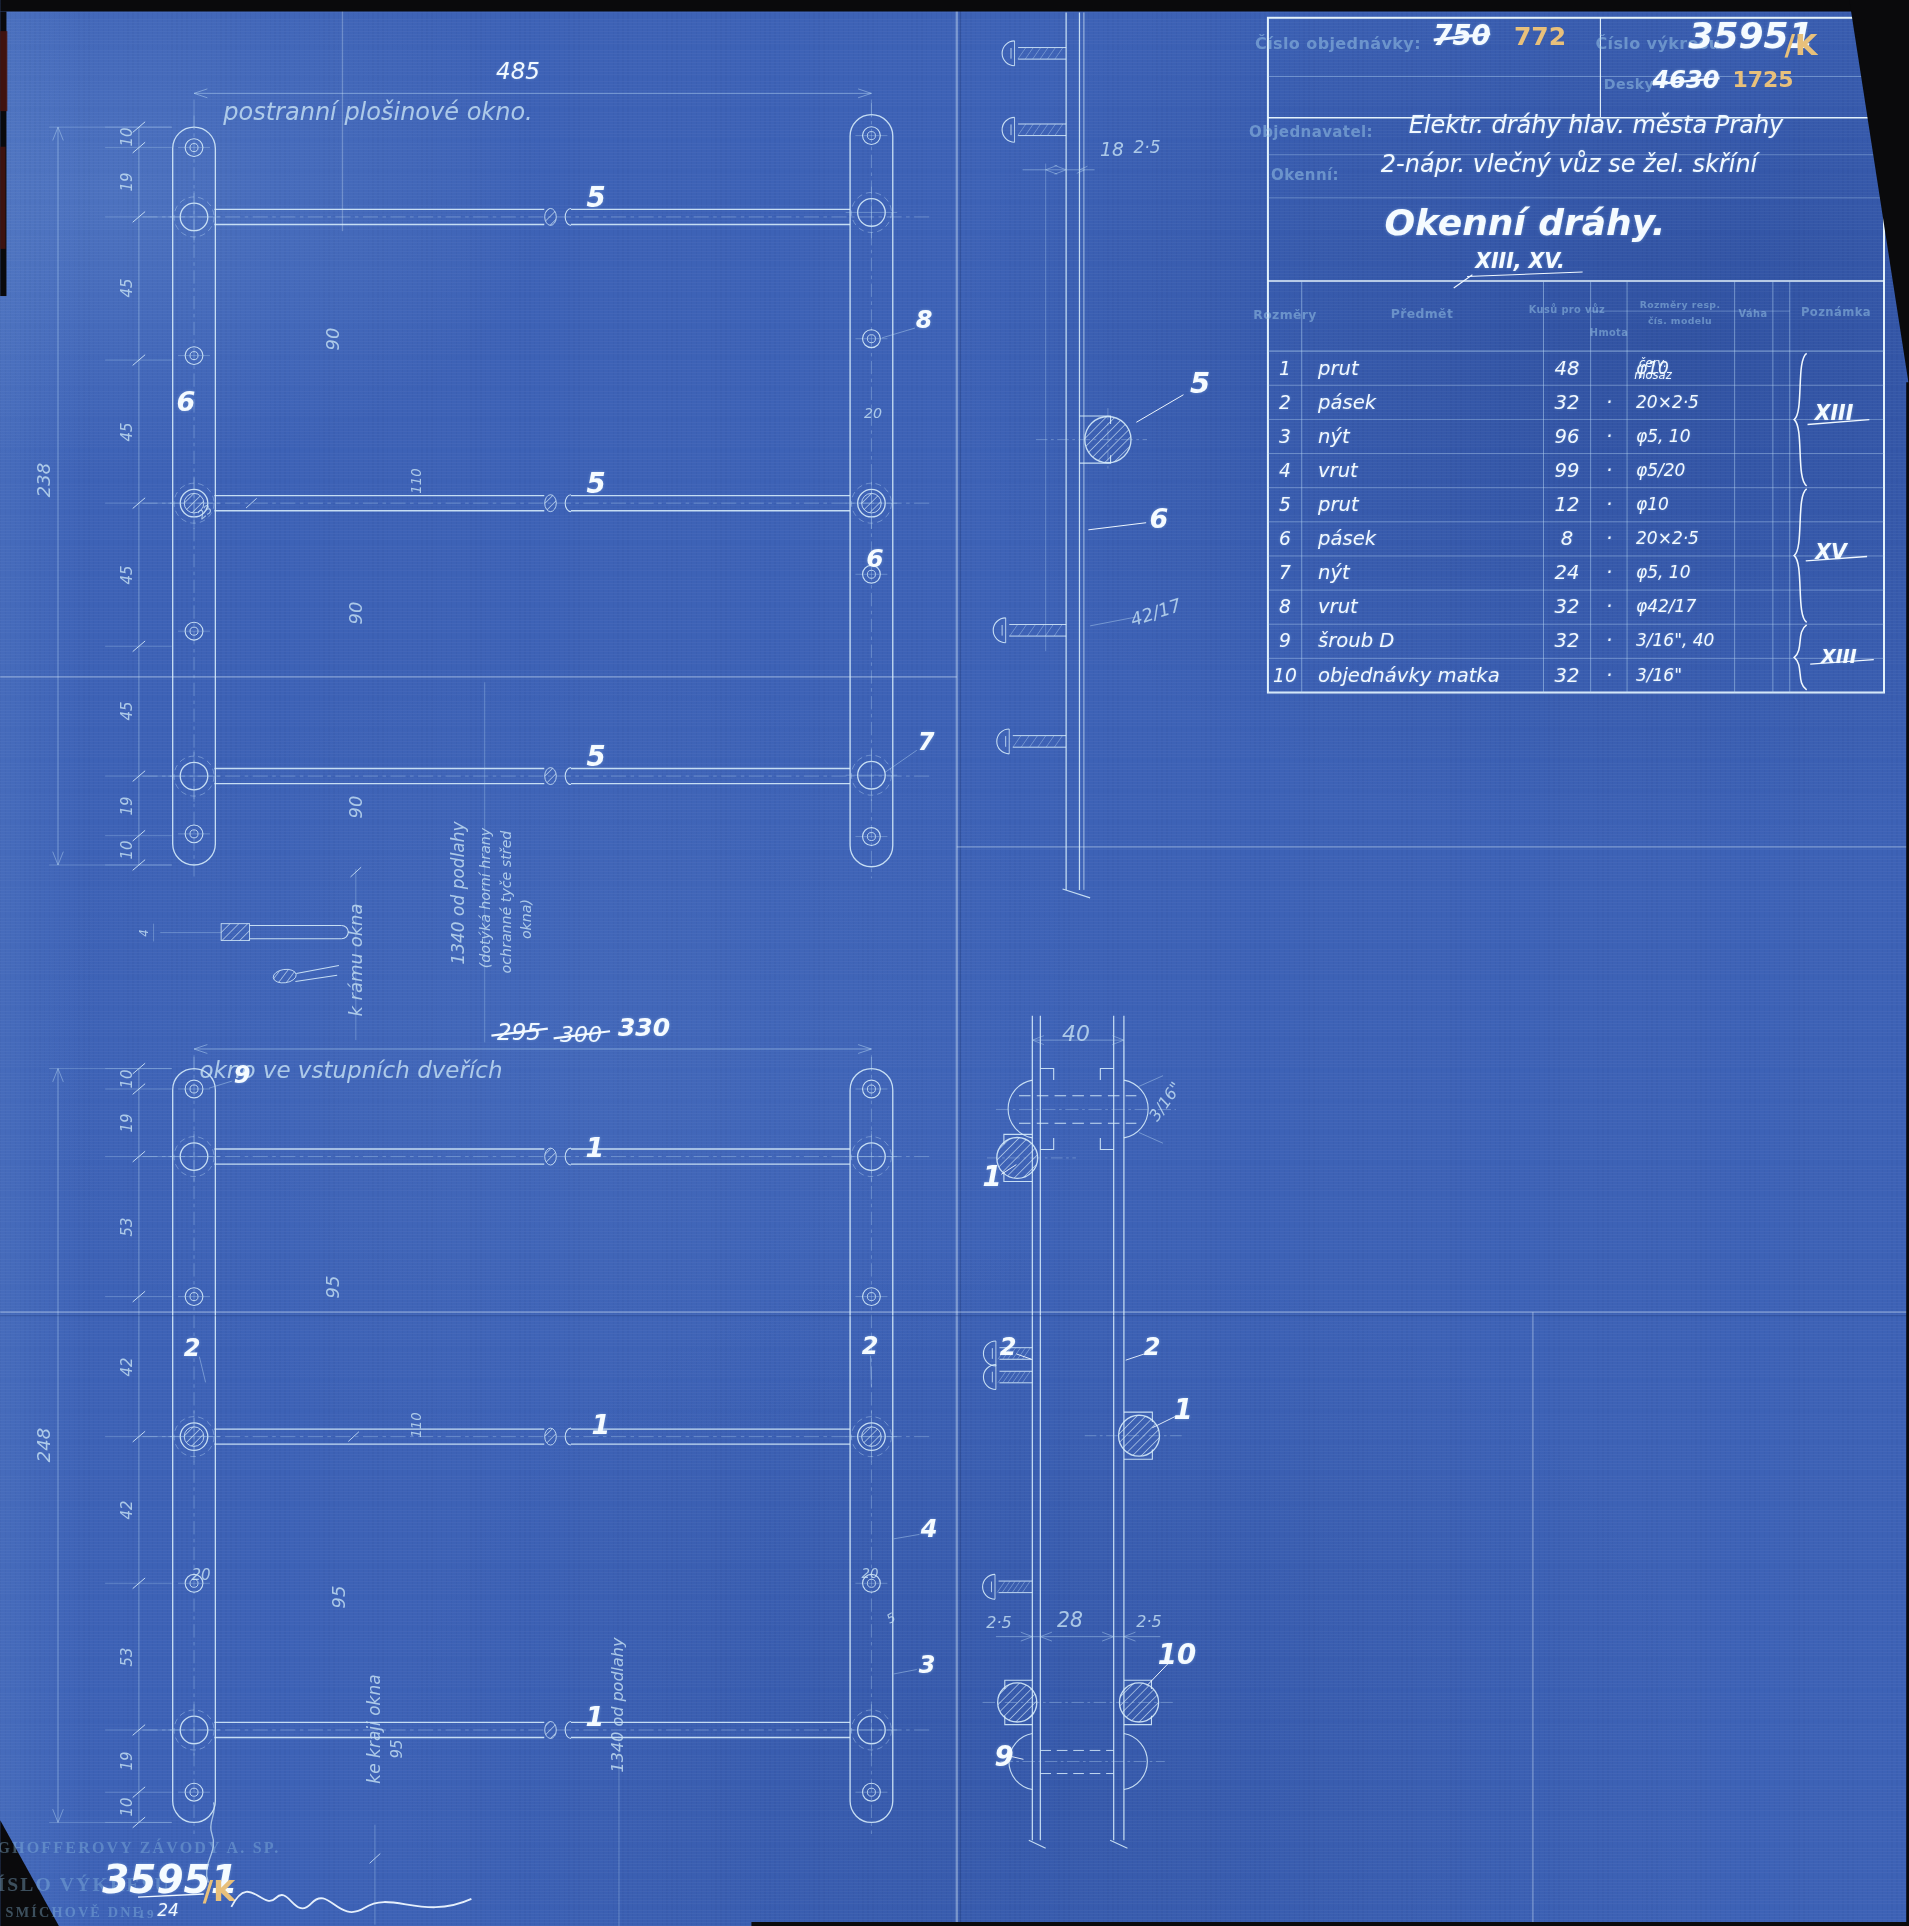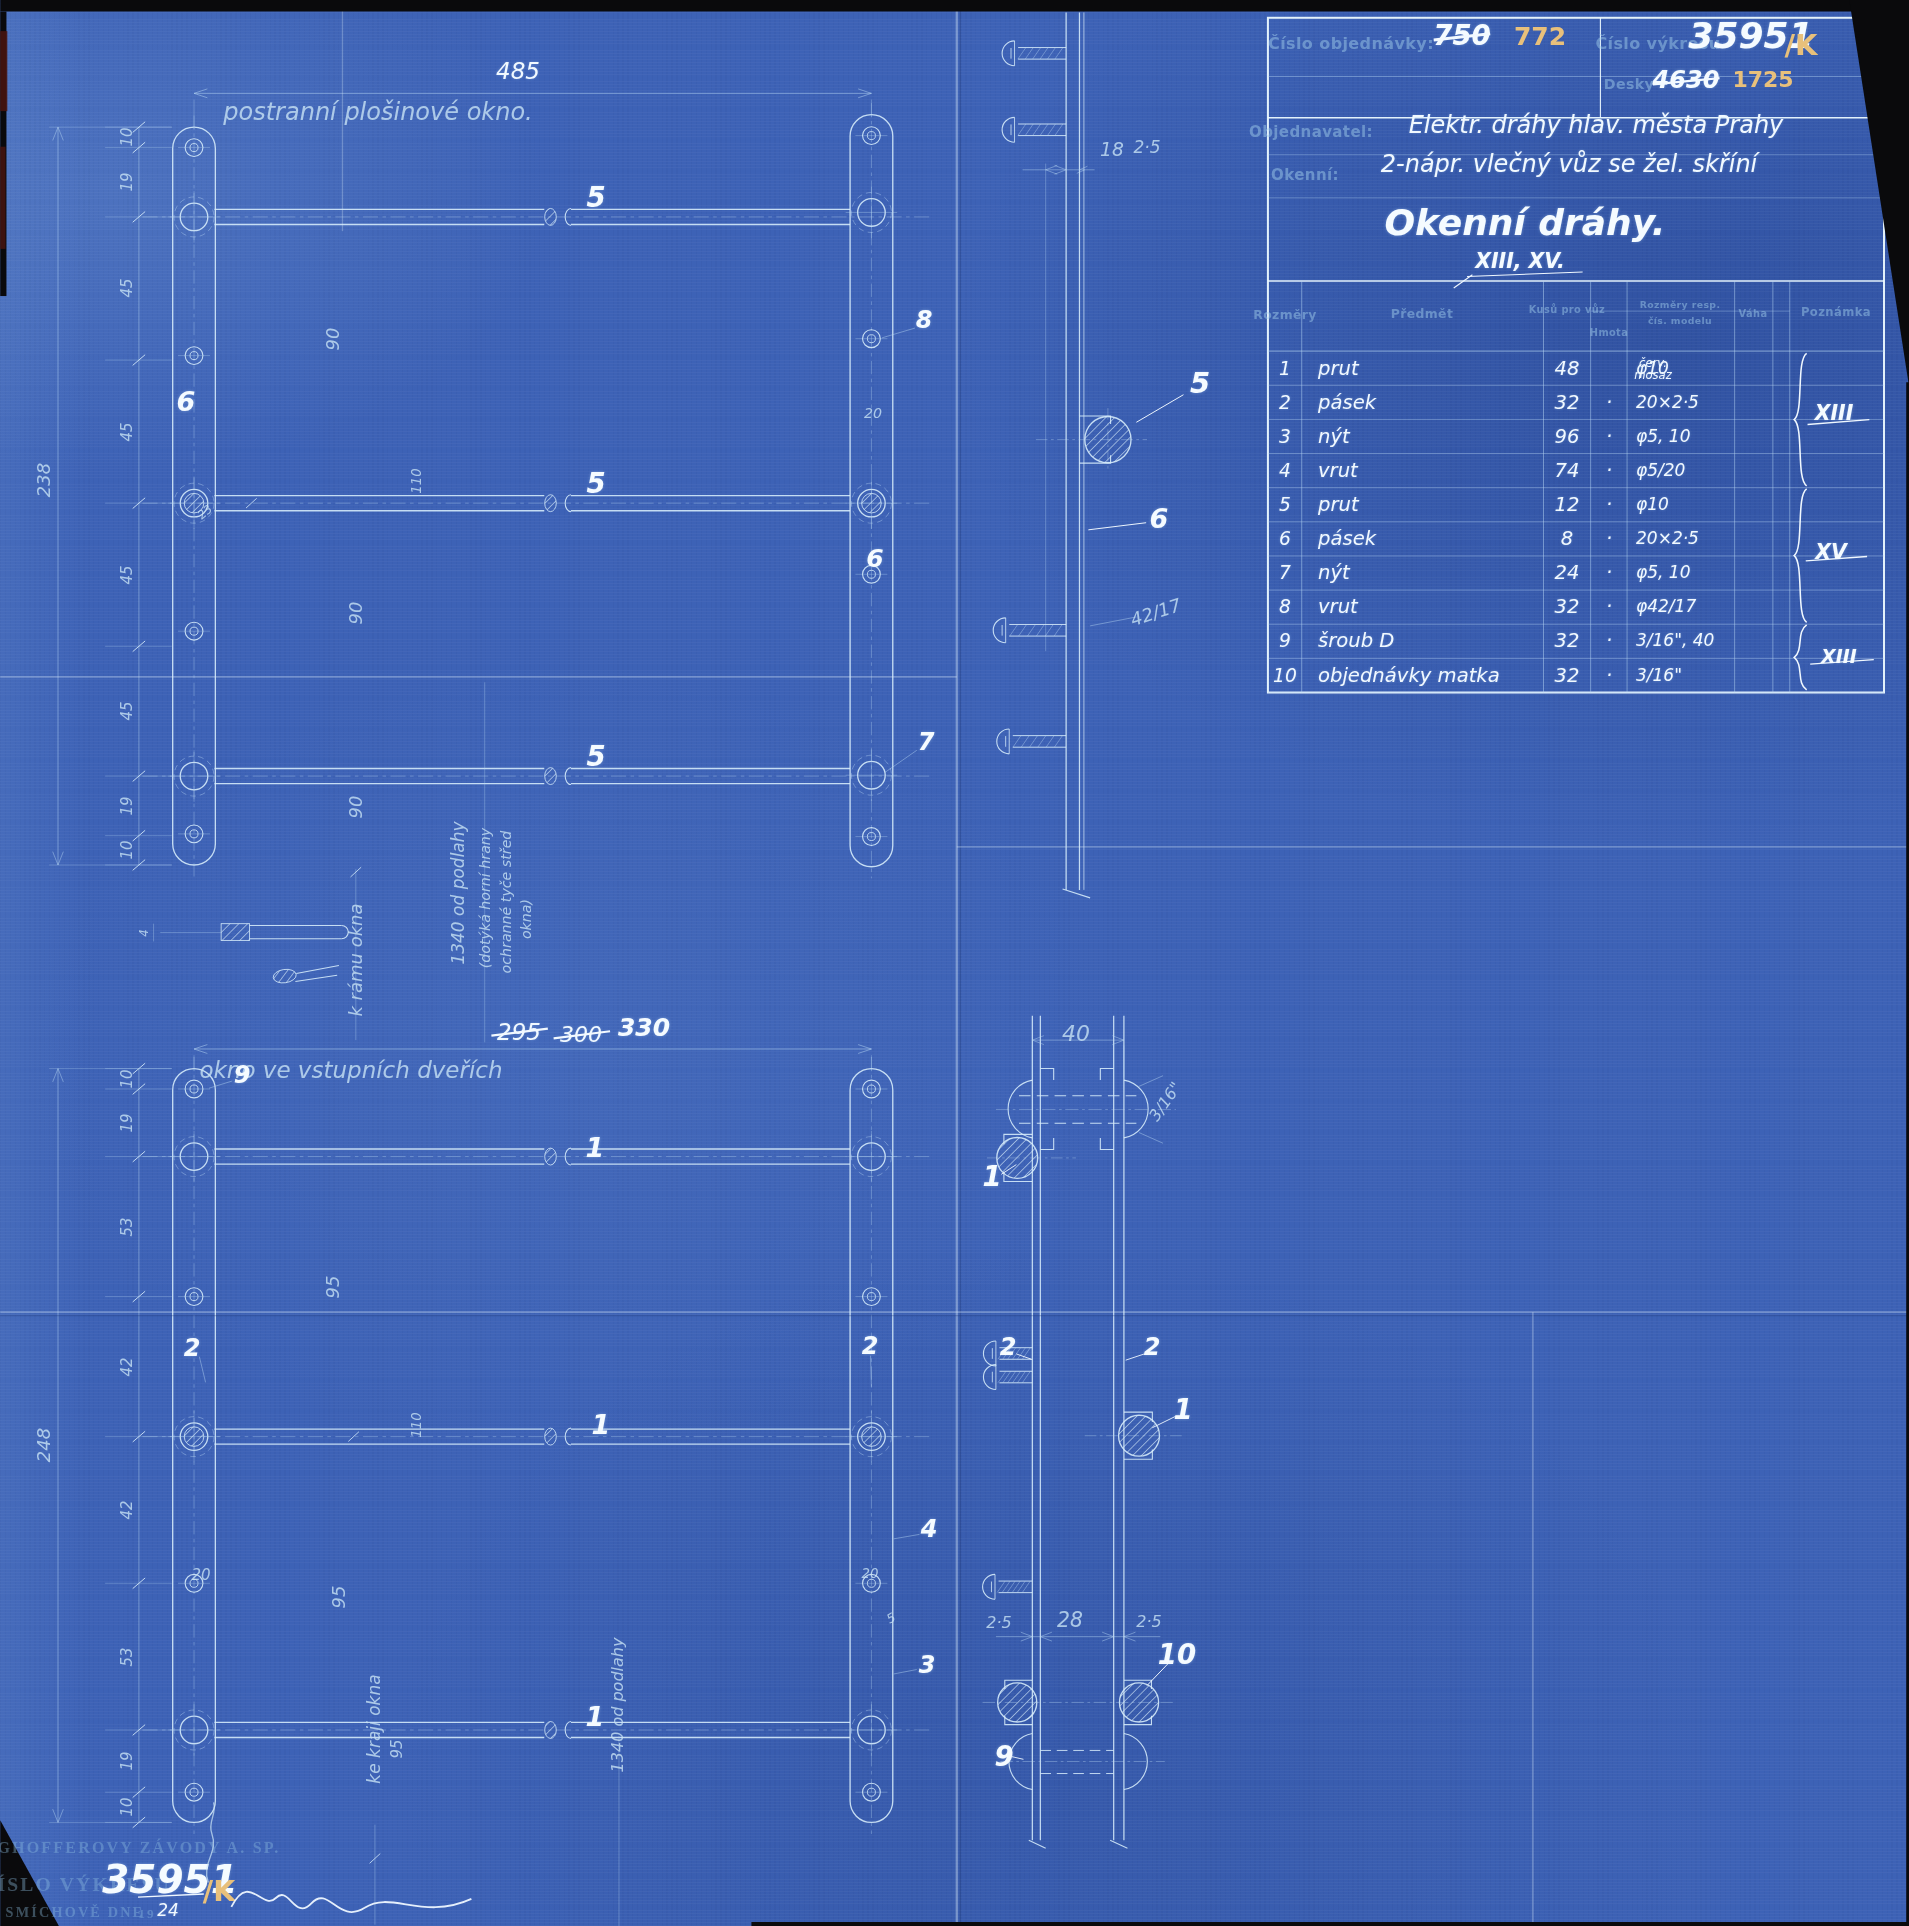--- a/index.html
+++ b/index.html
@@ -479,21 +479,21 @@
       <path d="M0,0 H4296 V26 H0 Z" fill="#0a0a0c"></path>
       <path d="M4160,0 H4296 V880 Z" fill="#0a0a0c"></path>
       <rect x="4288" y="860" width="8" height="3473" fill="#0a0a0c"></rect>
       <path d="M0,4095 L132,4333 L0,4333 Z" fill="#0a0a0c"></path>
       <rect x="0" y="26" width="14" height="640" fill="#0a0a0c"></rect>
       <rect x="1690" y="4324" width="2606" height="9" fill="#0a0a0c"></rect>
       <rect x="0" y="70" width="16" height="180" fill="#4a1511" opacity="0.85"></rect>
       <rect x="0" y="330" width="12" height="230" fill="#4a1511" opacity="0.8"></rect>
     </svg>
   <div id="labels">
-      <div class="lbl prt" style="left: 1338px; top: 44px; font-size: 16px; transform: translate(-50%, -50%); margin-left: 13px;">Číslo objednávky:</div>
+      <div class="lbl prt" style="left: 1338px; top: 44px; font-size: 16px; transform: translate(-50%, -50%);">Číslo objednávky:</div>
       <div class="lbl hwb" style="left: 1462px; top: 36px; font-size: 27.6px; transform: translate(-50%, -50%);">750</div>
       <div class="lbl org" style="left: 1540px; top: 37px; font-size: 25px; transform: translate(-50%, -50%);">772</div>
       <div class="lbl prt" style="left: 1658px; top: 44px; font-size: 16px; transform: translate(-50%, -50%);">Číslo výkresu</div>
       <div class="lbl hwb" style="left: 1751px; top: 36px; font-size: 36px; transform: translate(-50%, -50%);">35951</div>
       <div class="lbl org" style="left: 1801px; top: 45px; font-size: 29px; transform: translate(-50%, -50%);">/K</div>
       <div class="lbl prt" style="left: 1629px; top: 84px; font-size: 14.2px; transform: translate(-50%, -50%);">Desky</div>
       <div class="lbl hwb" style="left: 1686px; top: 81px; font-size: 24px; transform: translate(-50%, -50%);">4630</div>
       <div class="lbl org" style="left: 1763px; top: 80px; font-size: 22px; transform: translate(-50%, -50%);">1725</div>
       <div class="lbl prt" style="left: 1311px; top: 133px; font-size: 15px; transform: translate(-50%, -50%);">Objednavatel:</div>
       <div class="lbl hw" style="left: 1596px; top: 126px; font-size: 24px; transform: translate(-50%, -50%);">Elektr. dráhy hlav. města Prahy</div>
@@ -606,21 +606,21 @@
       <div class="lbl hw" style="left: 1567px; top: 403px; font-size: 19.6px; transform: translate(-50%, -50%);">32</div>
       <div class="lbl hw" style="left: 1609px; top: 403px; font-size: 19.6px; transform: translate(-50%, -50%);">·</div>
       <div class="lbl hw" style="left: 1636px; top: 403px; font-size: 17px; transform: translate(0px, -50%);">20×2·5</div>
       <div class="lbl hw" style="left: 1285px; top: 437px; font-size: 18.7px; transform: translate(-50%, -50%);">3</div>
       <div class="lbl hw" style="left: 1318px; top: 437px; font-size: 19.6px; transform: translate(0px, -50%);">nýt</div>
       <div class="lbl hw" style="left: 1567px; top: 437px; font-size: 19.6px; transform: translate(-50%, -50%);">96</div>
       <div class="lbl hw" style="left: 1609px; top: 437px; font-size: 19.6px; transform: translate(-50%, -50%);">·</div>
       <div class="lbl hw" style="left: 1636px; top: 437px; font-size: 17px; transform: translate(0px, -50%);">φ5, 10</div>
       <div class="lbl hw" style="left: 1285px; top: 471px; font-size: 18.7px; transform: translate(-50%, -50%);">4</div>
       <div class="lbl hw" style="left: 1318px; top: 471px; font-size: 19.6px; transform: translate(0px, -50%);">vrut</div>
-      <div class="lbl hw" style="left: 1567px; top: 471px; font-size: 19.6px; transform: translate(-50%, -50%);">74</div>
+      <div class="lbl hw" style="left: 1567px; top: 471px; font-size: 19.6px; transform: translate(-50%, -50%);">99</div>
       <div class="lbl hw" style="left: 1609px; top: 471px; font-size: 19.6px; transform: translate(-50%, -50%);">·</div>
       <div class="lbl hw" style="left: 1636px; top: 471px; font-size: 17px; transform: translate(0px, -50%);">φ5/20</div>
       <div class="lbl hw" style="left: 1285px; top: 505px; font-size: 18.7px; transform: translate(-50%, -50%);">5</div>
       <div class="lbl hw" style="left: 1318px; top: 505px; font-size: 19.6px; transform: translate(0px, -50%);">prut</div>
       <div class="lbl hw" style="left: 1567px; top: 505px; font-size: 19.6px; transform: translate(-50%, -50%);">12</div>
       <div class="lbl hw" style="left: 1609px; top: 505px; font-size: 19.6px; transform: translate(-50%, -50%);">·</div>
       <div class="lbl hw" style="left: 1636px; top: 505px; font-size: 17px; transform: translate(0px, -50%);">φ10</div>
       <div class="lbl hw" style="left: 1285px; top: 539px; font-size: 18.7px; transform: translate(-50%, -50%);">6</div>
       <div class="lbl hw" style="left: 1318px; top: 539px; font-size: 19.6px; transform: translate(0px, -50%);">pásek</div>
       <div class="lbl hw" style="left: 1567px; top: 539px; font-size: 19.6px; transform: translate(-50%, -50%);">8</div>

